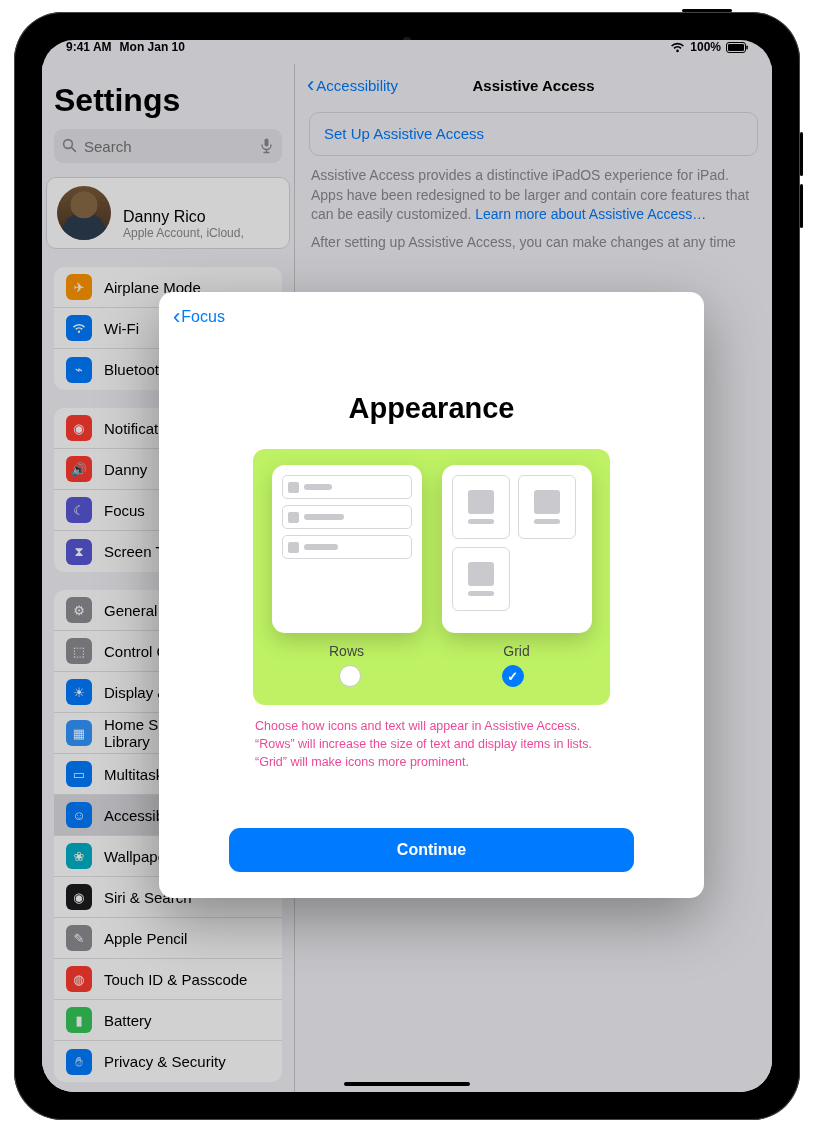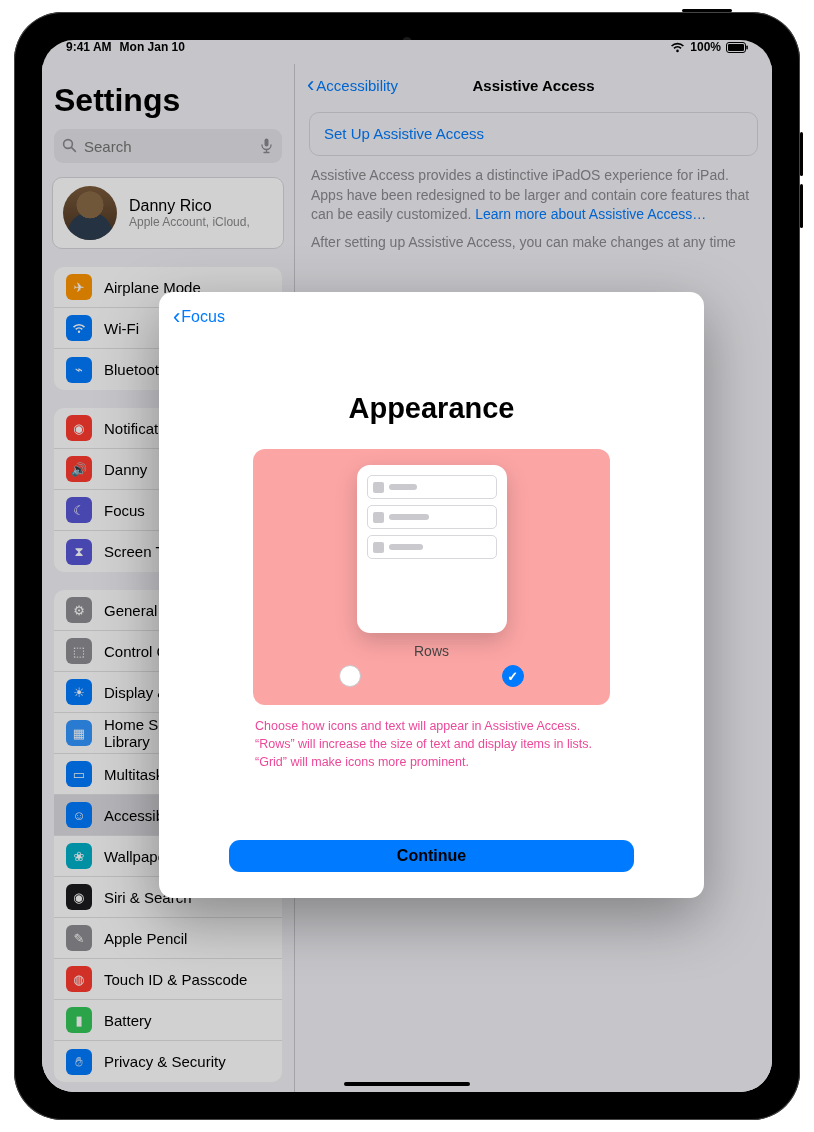--- a/index.html
+++ b/index.html
@@ -38,21 +38,21 @@
     .sb-title { font-size:32px; font-weight:700; padding:18px 12px 6px; }
     .search-wrap { margin:4px 12px 14px; position:relative; }
     .search {
       width:100%; height:34px; background:#e4e4e9; border:none; border-radius:9px;
       padding:0 30px 0 30px; font-size:15px; color:#8a8a8e;
     }
     .search-ic { position:absolute; left:8px; top:9px; color:#8a8a8e; font-size:15px; }
     .mic-ic    { position:absolute; right:10px; top:9px; color:#8a8a8e; font-size:15px; }
 
     .account-card {
-      margin:0 10px 18px; padding:8px 10px; display:flex; align-items:center; gap:12px;
+      margin:0 4px 18px; padding:8px 10px; display:flex; align-items:flex-end; gap:12px;
       background:#fff; border:1px solid #d6d6db; border-radius:10px;
     }
     .avatar { width:54px; height:54px; border-radius:50%; background:linear-gradient(#7b5a3a,#4a3524); position:relative; overflow:hidden; }
     .avatar::after { content:""; position:absolute; inset:0; background:radial-gradient(circle at 50% 35%, #8a6b47 30%, transparent 31%), radial-gradient(circle at 50% 90%, #2c3e50 40%, transparent 41%); }
     .acc-name { font-size:16px; font-weight:500; }
     .acc-sub  { font-size:12px; color:#8a8a8e; }
 
     .cells { margin:0 12px; background:#fff; border-radius:10px; overflow:hidden; }
     .cells + .cells { margin-top:18px; }
     .cell {
@@ -88,41 +88,41 @@
     
     .modal {
       position:absolute; left:117px; top:252px; width:545px; height:606px;
       background:#fff; border-radius:14px; box-shadow:0 20px 60px rgba(0,0,0,0.35);
       display:flex; flex-direction:column;
     }
     .modal-back { position:absolute; top:14px; left:14px; display:flex; align-items:center; color:#007aff; font-size:16px; gap:1px; }
     .modal-title { text-align:center; font-size:29px; font-weight:700; margin-top:100px; }
 
     .choice-box {
-      margin:24px 94px 0; background:#fca5a5; border-radius:12px; padding:16px 16px 18px;
+      margin:24px 94px 0; background:#bef264; border-radius:12px; padding:16px 16px 18px;
     }
     .previews { display:flex; gap:20px; justify-content:center; }
     .preview-card {
       width:150px; height:168px; background:#fff; border-radius:13px;
       box-shadow:0 8px 22px rgba(0,0,0,0.18); padding:10px;
     }
     .opt-label { text-align:center; font-size:14px; color:#444; margin-top:10px; }
     .radio-row { display:flex; justify-content:space-around; margin-top:6px; }
     .radio {
       width:22px; height:22px; border-radius:50%; border:1.6px solid #c7c7cc; background:#fff;
       display:flex; align-items:center; justify-content:center;
     }
     .radio.checked { border-color:#007aff; background:#007aff; }
     .radio.checked::after { content:"✓"; color:#fff; font-size:13px; font-weight:700; }
 
     .choice-desc { margin:12px 94px 0; font-size:12.5px; color:#ec4899; line-height:1.45; padding:0 2px; }
 
     .cta {
-      margin:auto 70px 26px; height:32px; border:none; border-radius:11px;
-      background:#007aff; color:#000000; font-size:16px; font-weight:600;
+      margin:auto 70px 26px; height:44px; border:none; border-radius:11px;
+      background:#007aff; color:#ffffff; font-size:16px; font-weight:600;
     }
 
     
     .row-line { height:24px; border:1.6px solid #d8d8dc; border-radius:5px; margin-bottom:6px; display:flex; align-items:center; padding:0 5px; gap:5px; }
     .row-ic { width:11px; height:11px; background:#c9c9ce; border-radius:2px; }
     .row-bar { height:6px; background:#c9c9ce; border-radius:3px; }
     
     .grid-wrap { display:flex; flex-wrap:wrap; gap:8px; }
     .grid-tile { width:58px; height:64px; border:1.6px solid #d8d8dc; border-radius:6px; display:flex; flex-direction:column; align-items:center; justify-content:center; gap:5px; }
     .grid-tile .sq { width:26px; height:24px; background:#c9c9ce; border-radius:3px; }
@@ -316,20 +316,39 @@
                     <span class="row-ic"></span>
                     <span class="row-bar" style="width:40px"></span>
                   </div>
                 <div class="row-line">
                     <span class="row-ic"></span>
                     <span class="row-bar" style="width:34px"></span>
                   </div>
               </div>
               <div class="opt-label">Rows</div>
             </div>
+            <div>
+              <div class="preview-card">
+                <div class="grid-wrap">
+                  <div class="grid-tile">
+                      <span class="sq"></span>
+                      <span class="lb"></span>
+                    </div>
+                  <div class="grid-tile">
+                      <span class="sq"></span>
+                      <span class="lb"></span>
+                    </div>
+                  <div class="grid-tile">
+                      <span class="sq"></span>
+                      <span class="lb"></span>
+                    </div>
+                </div>
+              </div>
+              <div class="opt-label">Grid</div>
+            </div>
           </div>
           <div class="radio-row">
             <span class="radio"></span>
             <span class="radio checked"></span>
           </div>
         </div>
 
         <p class="choice-desc">Choose how icons and text will appear in Assistive Access. “Rows” will increase the size of text and display items in lists. “Grid” will make icons more prominent.</p>
 
         <button class="cta">Continue</button>

